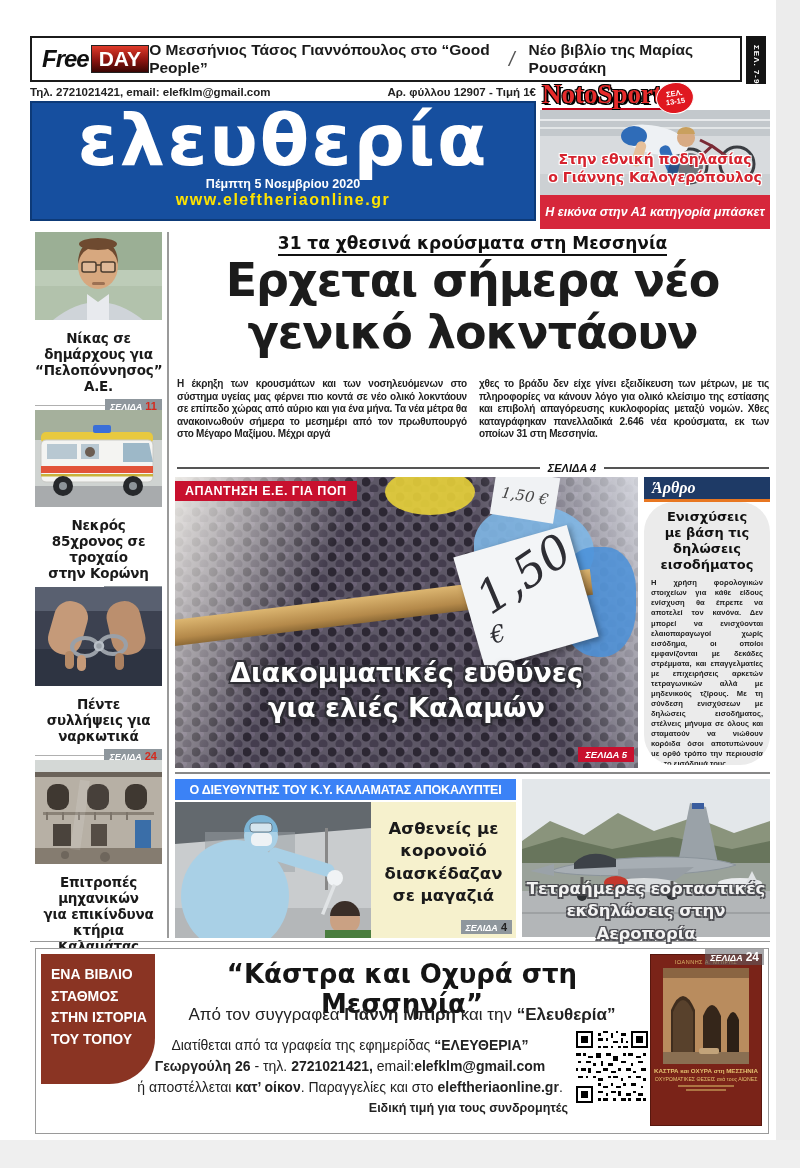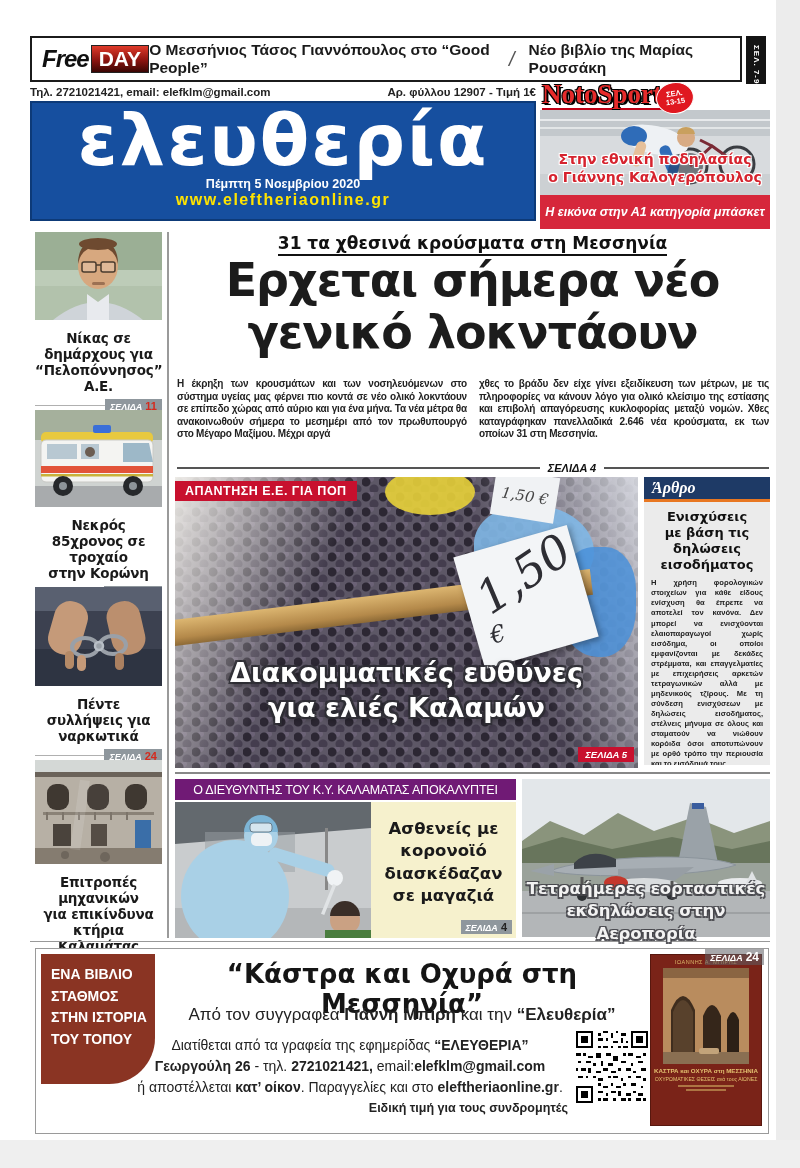--- a/index.html
+++ b/index.html
@@ -122,30 +122,30 @@
                text-shadow:-2px -2px 0 rgba(45,45,50,.85),2px -2px 0 rgba(45,45,50,.85),
                            -2px 2px 0 rgba(45,45,50,.85),2px 2px 0 rgba(45,45,50,.85),0 3px 7px rgba(0,0,0,.5);}
   .rbadge{position:absolute;right:4px;bottom:6px;background:#c8102e;color:#fff;z-index:3;
           font-style:italic;font-weight:bold;font-size:9.5px;padding:2px 7px;}
 
   
   .arthro{left:644px;top:477px;width:126px;height:291px;}
   .ar-head{height:25px;background:#1e3a66;border-bottom:3px solid #e87722;display:flex;align-items:center;
            padding-left:8px;color:#fff;font-family:"Liberation Serif",serif;font-style:italic;
            font-weight:bold;font-size:16px;box-sizing:border-box;}
-  .ar-box{height:263px;background:#ebebeb;padding:5px 7px;box-sizing:border-box;overflow:hidden;}
+  .ar-box{height:263px;background:#ebebeb;padding:5px 7px;box-sizing:border-box;overflow:hidden;border-radius:30px;}
   .ar-title{text-align:center;font-family:"DejaVu Sans",sans-serif;font-weight:bold;font-size:13px;
             line-height:1.22;margin:2px 0 6px;}
   .ar-body{font-size:7.6px;font-weight:600;line-height:1.32;text-align:justify;color:#222;}
 
   
   .hr-mid{left:175px;top:772px;width:595px;height:1.5px;background:#888;}
   .ky{left:175px;top:779px;width:341px;}
-  .ky-head{height:21px;background:#701a75;color:#fff;display:flex;align-items:center;justify-content:center;
-           font-weight:normal;font-size:12.5px;letter-spacing:-0.2px;}
+  .ky-head{height:21px;background:#3b82f6;color:#fff;display:flex;align-items:center;justify-content:center;
+           font-weight:bold;font-size:12.5px;letter-spacing:-0.2px;}
   .ky-content{display:flex;margin-top:2px;height:136px;}
   .ky-photo{width:196px;height:136px;overflow:hidden;}
   .ky-cream{flex:1;background:#f6f1cd;position:relative;}
   .ky-caption{margin-top:16px;text-align:center;font-family:"DejaVu Sans",sans-serif;font-weight:bold;
               font-size:16.5px;line-height:1.35;color:#1a1a1a;}
   .ky-badge{position:absolute;right:4px;bottom:4px;}
   .f16{left:522px;top:779px;width:248px;height:192px;overflow:hidden;}
   .f16-caption{position:absolute;left:0;bottom:26px;width:100%;text-align:center;z-index:2;
                font-family:"DejaVu Sans",sans-serif;font-weight:900;font-size:16.5px;line-height:1.35;color:#f2f2f2;
                text-shadow:-1.5px -1.5px 0 rgba(70,70,75,.9),1.5px -1.5px 0 rgba(70,70,75,.9),

